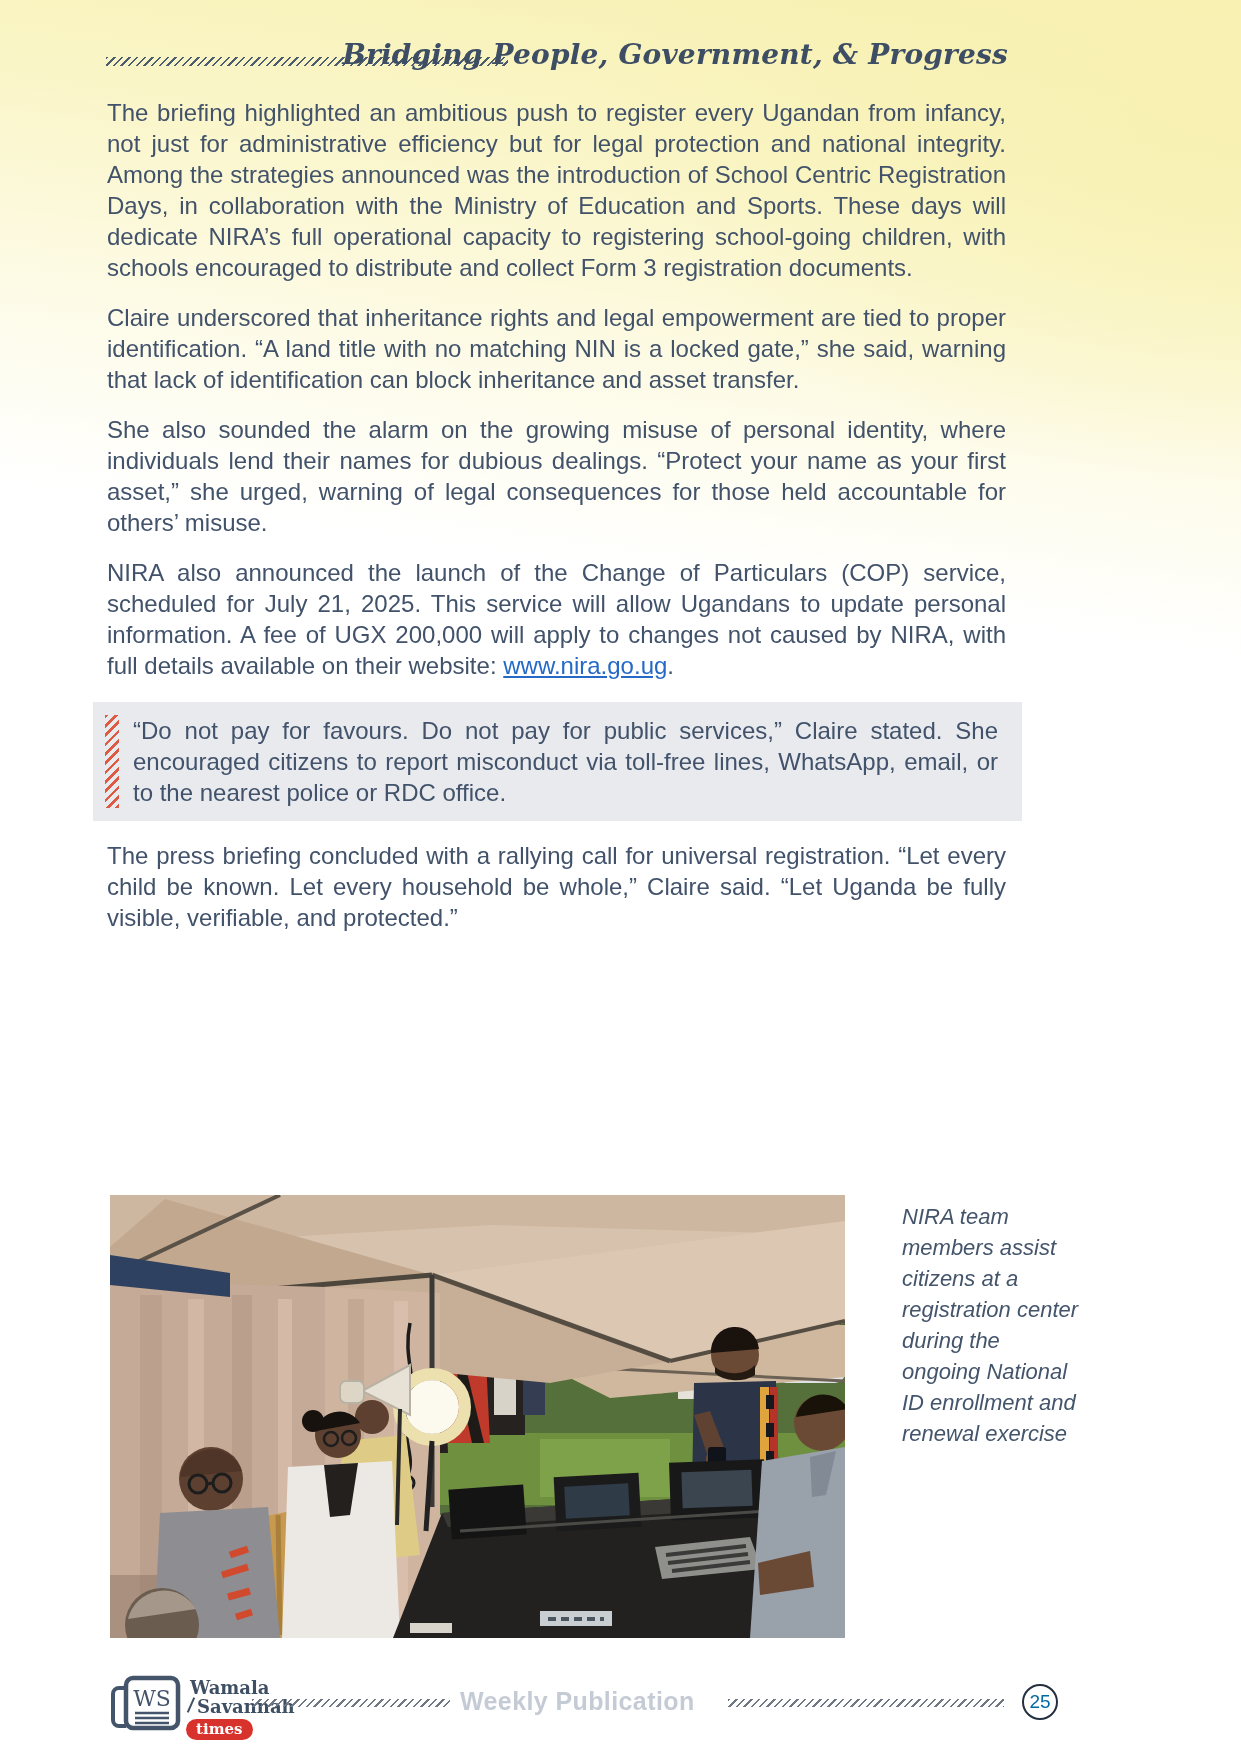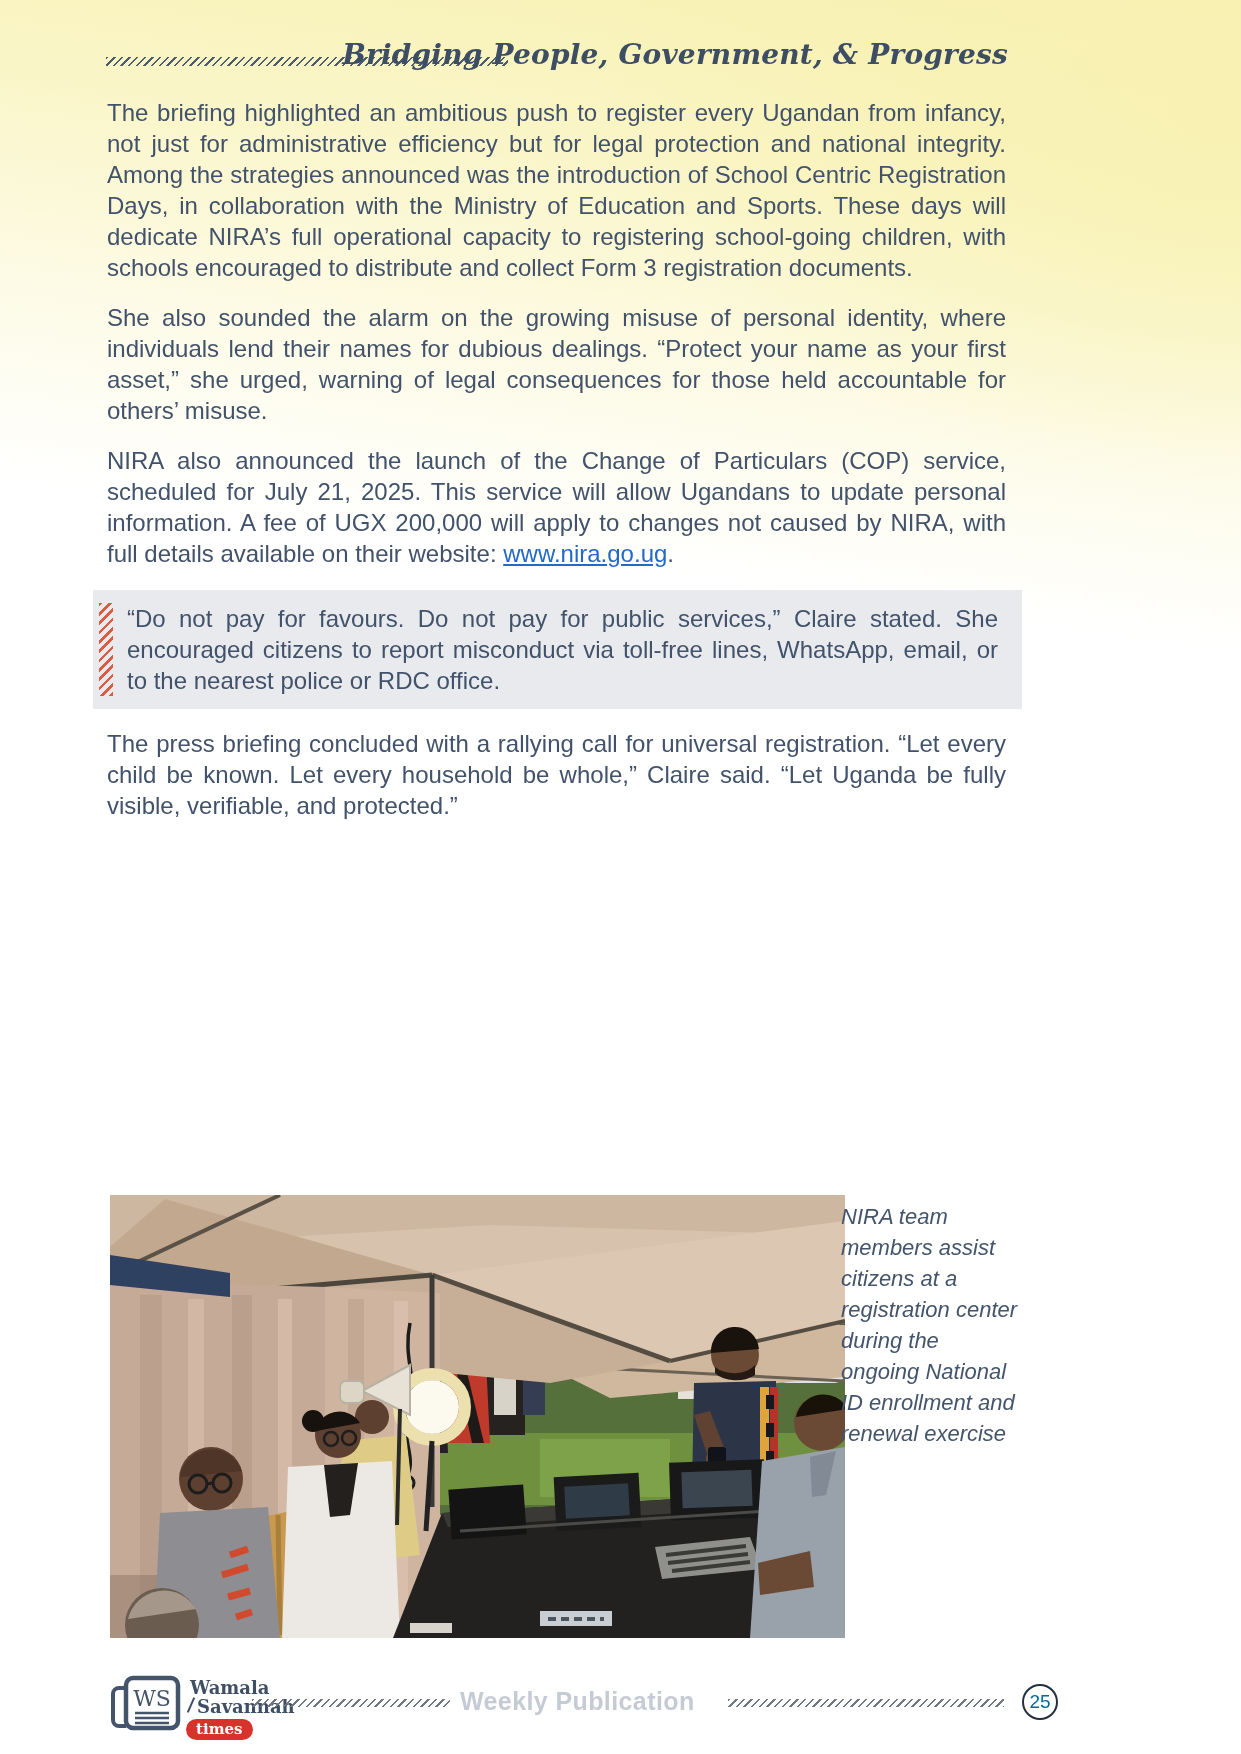--- a/index.html
+++ b/index.html
@@ -21,33 +21,33 @@
     font-size:28px; color:#3c4d64; letter-spacing:.2px;margin-left:40px;
   }
   .content {
     position:absolute; left:107px; top:97px; width:899px;
     color:#41526a; font-size:24px; line-height:31px; text-align:justify;
   }
   .content p { margin:0 0 19px 0; }
   .link { color:#2569c7; text-decoration:underline; }
   .quote-block {
     display:flex; background:#e8eaee; gap:14px;
-    margin:21px -16px 19px -14px; padding:13px 24px 13px 6px;
+    margin:21px -16px 19px -14px; padding:13px 24px 13px 12px;
   }
   .quote-bar { flex:none; width:14px; color:#dd5b43;
     background-image: repeating-linear-gradient(135deg, currentColor 0 2.6px, transparent 2.6px 6.6px);
   }
   .quote-text { flex:1; }
   .photo {
     position:absolute; left:110px; top:1195px; width:735px; height:443px;
     overflow:hidden; background:#c9b19c;
   }
   .photo svg { display:block; width:100%; height:100%; }
   .caption {
-    position:absolute; left:841px; top:1201px; width:182px;
+    position:absolute; left:902px; top:1201px; width:182px;
     font-style:italic; font-size:22px; line-height:31px; color:#44556b;
   }
   .logo { position:absolute; left:110px; top:1672px; display:flex; align-items:flex-start; }
   .logo-name { margin-left:8px; font-family:"DejaVu Serif", serif; font-weight:bold;
     color:#3f4f63; font-size:18px; line-height:19px; padding-top:6px; }
   .logo-row { display:flex; }
   .slash { width:2px; height:16px; background:#3f4f63; transform:rotate(24deg); margin-right:5px; }
   .times-pill {
     display:inline-block; margin-top:3px; margin-left:-4px;
     background:#d8322c; color:#ffffff; font-family:"DejaVu Serif", serif;
@@ -68,20 +68,21 @@
 </head>
 <body>
 
 <div class="page">
 
   <div class="header-rule hatch"></div>
   <div class="header-title">Bridging People, Government, &amp; Progress</div>
 
   <div class="content">
     <p>The briefing highlighted an ambitious push to register every Ugandan from infancy, not just for administrative efficiency but for legal protection and national integrity. Among the strategies announced was the introduction of School Centric Registration Days, in collaboration with the Ministry of Education and Sports. These days will dedicate NIRA’s full operational capacity to registering school-going children, with schools encouraged to distribute and collect Form 3 registration documents.</p>
+    <p>Claire underscored that inheritance rights and legal empowerment are tied to proper identification. “A land title with no matching NIN is a locked gate,” she said, warning that lack of identification can block inheritance and asset transfer.</p>
     <p>She also sounded the alarm on the growing misuse of personal identity, where individuals lend their names for dubious dealings. “Protect your name as your first asset,” she urged, warning of legal consequences for those held accountable for others’ misuse.</p>
     <p><span>NIRA also announced the launch of the Change of Particulars (COP) service, scheduled for July 21, 2025. This service will allow Ugandans to update personal information. A fee of UGX 200,000 will apply to changes not caused by NIRA, with full details available on their website: </span><a class="link" href="#">www.nira.go.ug</a><span>.</span></p>
     <div class="quote-block">
       <div class="quote-bar"></div>
       <div class="quote-text">“Do not pay for favours. Do not pay for public services,” Claire stated. She encouraged citizens to report misconduct via toll-free lines, WhatsApp, email, or to the nearest police or RDC office.</div>
     </div>
     <p>The press briefing concluded with a rallying call for universal registration. “Let every child be known. Let every household be whole,” Claire said. “Let Uganda be fully visible, verifiable, and protected.”</p>
   </div>
 
   <div class="photo">

